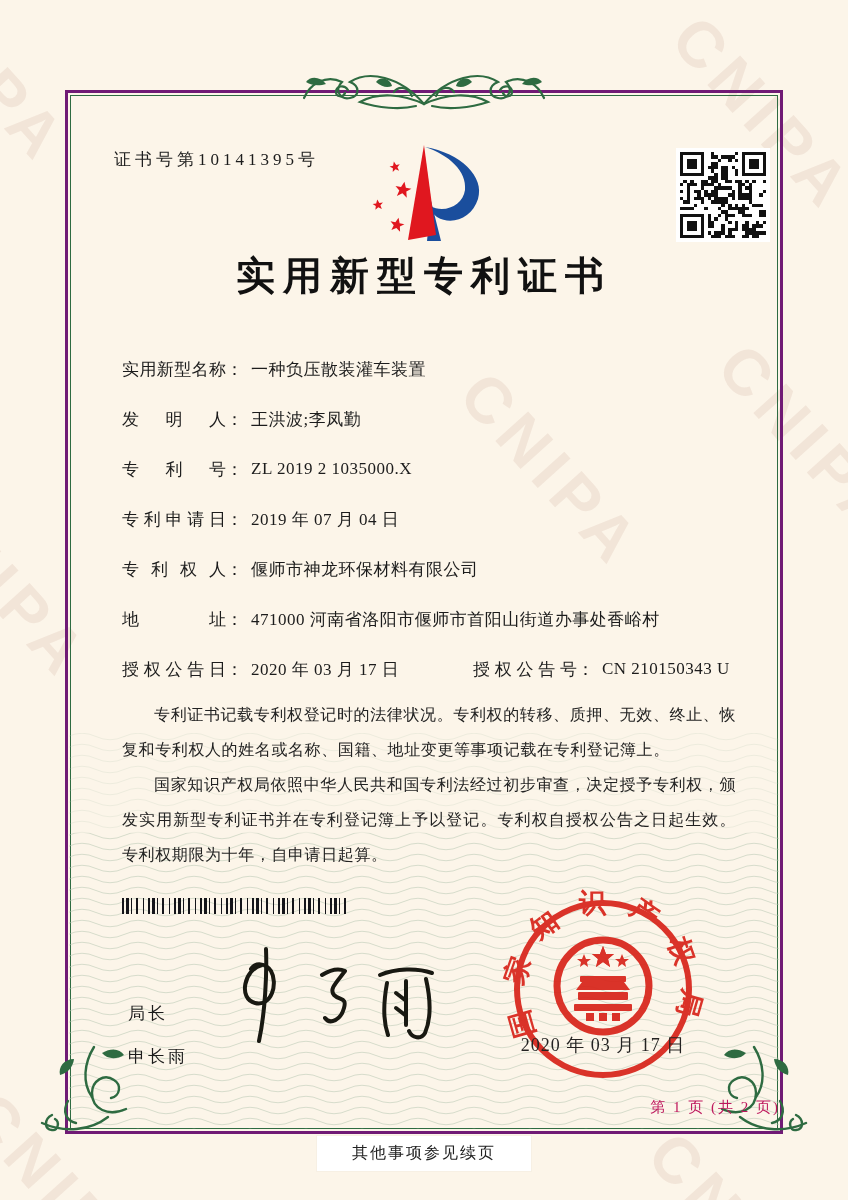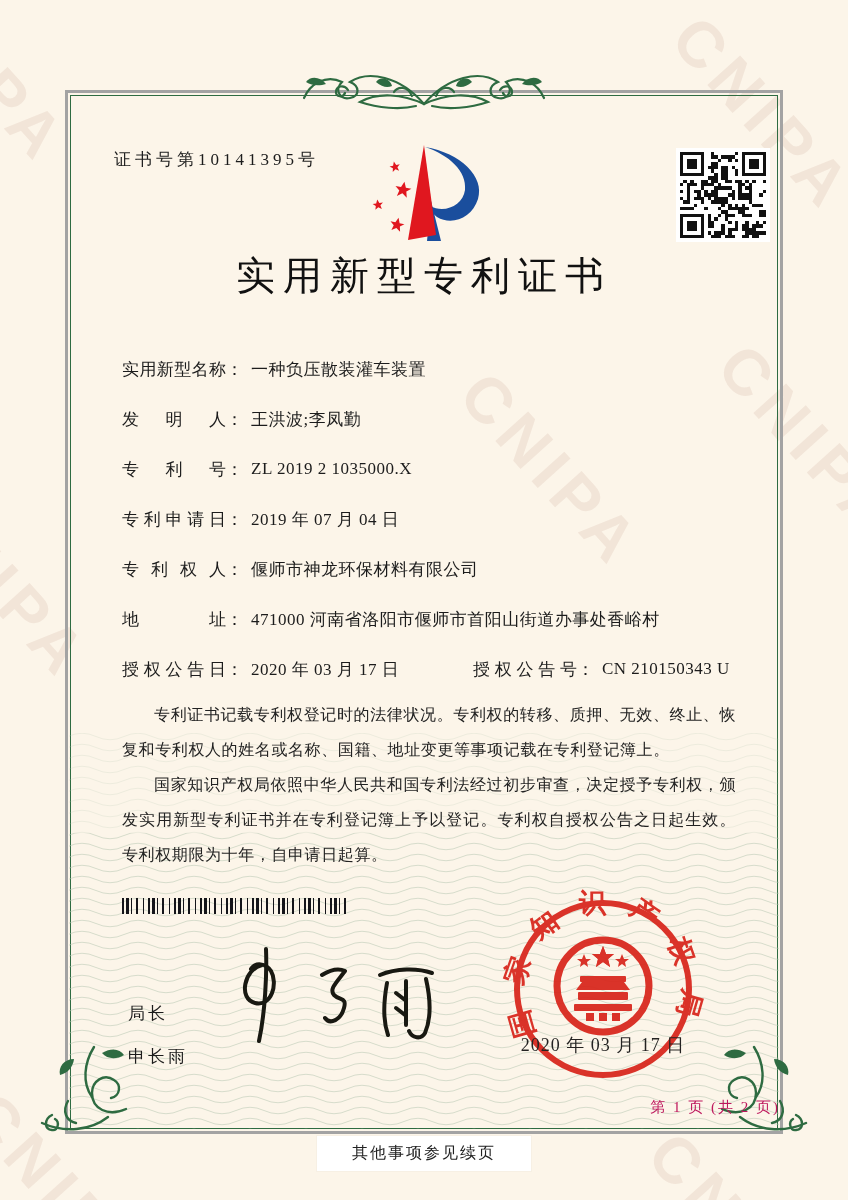--- a/index.html
+++ b/index.html
@@ -12,40 +12,40 @@
   .wm{
     position:absolute;z-index:0;
     font-family:"Liberation Sans","DejaVu Sans",sans-serif;
     font-weight:bold;font-size:64px;letter-spacing:8px;
     color:#efe0d3;opacity:.75;white-space:nowrap;
     transform-origin:left top;transform:rotate(48deg);
     user-select:none;
   }
   .cert{
     position:absolute;z-index:1;left:65px;top:90px;width:712px;height:1038px;
-    border:3px solid #a3a3a3;background:transparent;
+    border:3px solid #701a75;background:transparent;
   }
   .cert-inner{
     position:absolute;inset:2px;border:1px solid #2e6b41;pointer-events:none;
   }
   .guilloche{position:absolute;inset:0;width:100%;height:100%;}
   .ornament-top{
     position:absolute;left:50%;top:-27px;transform:translateX(-50%);
   }
   .ornament-bl{position:absolute;left:-30px;top:952px;}
   .ornament-br{position:absolute;right:-30px;top:952px;transform:scaleX(-1);}
   .cert-no{
     position:absolute;left:46px;top:55px;font-size:17px;letter-spacing:4px;
   }
   .logo{position:absolute;left:297px;top:48px;}
   .qr{position:absolute;left:608px;top:55px;width:86px;height:86px;background:#fff;padding:4px;}
   .qr svg{display:block;width:100%;height:100%;}
   .title{
     position:absolute;left:0;top:156px;width:100%;text-align:center;
-    font-size:39px;font-weight:normal;letter-spacing:8px;color:#111;
+    font-size:39px;font-weight:bold;letter-spacing:8px;color:#111;
   }
   .fields{position:absolute;left:54px;top:266px;width:618px;font-size:17px;}
   .frow{display:flex;align-items:center;height:20px;margin-bottom:30px;white-space:nowrap;}
   .flabel{
     display:inline-block;width:104px;
     text-align:justify;text-align-last:justify;
   }
   .fcolon{margin-right:8px;}
   .fvalue{letter-spacing:.5px;}
   .fvalue.fixed{display:inline-block;width:208px;}

